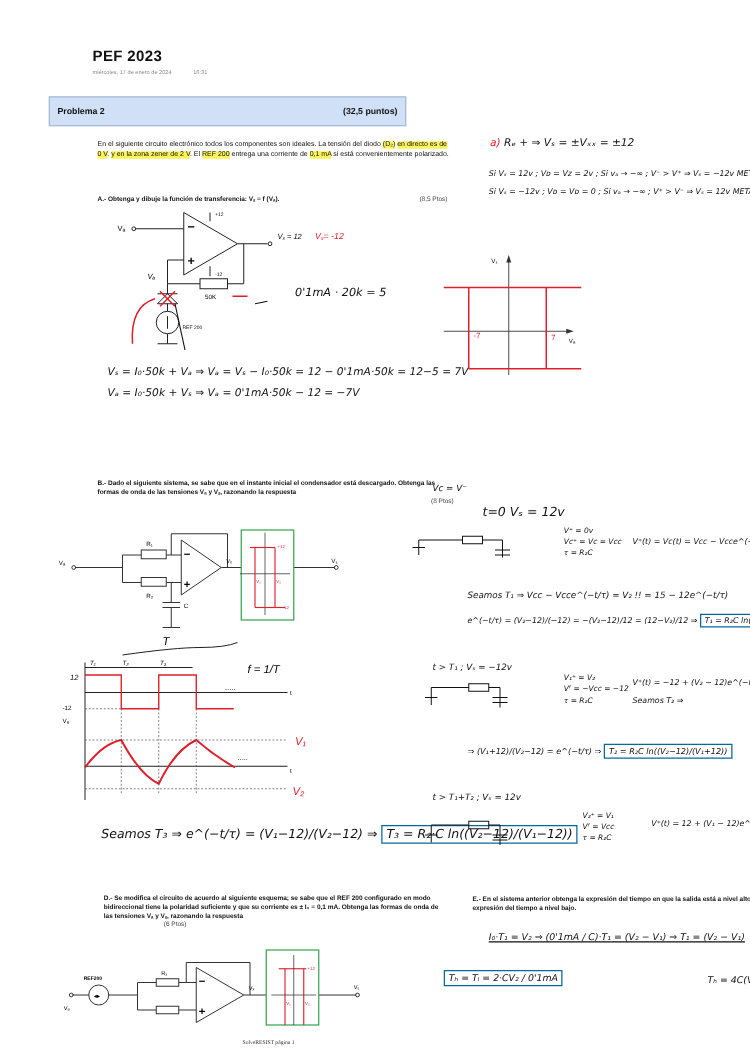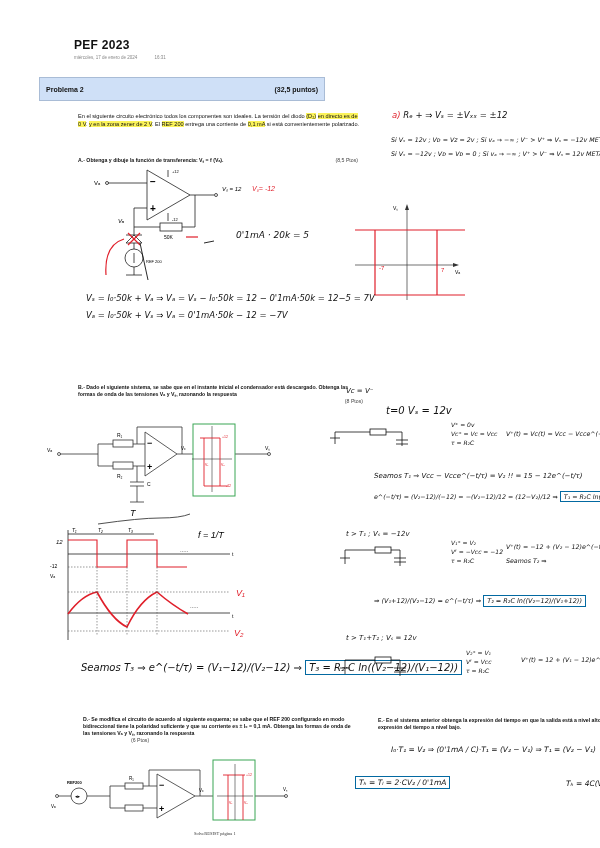--- a/index.html
+++ b/index.html
@@ -332,17 +332,17 @@
     </g>
   <text x="201" y="18" font-size="3.5" fill="#e01f2a">+12</text>
   <text x="184" y="46" font-size="3.5" fill="#e01f2a">V₁</text>
   <text x="199" y="46" font-size="3.5" fill="#e01f2a">V₂</text>
 </svg>
 
 <div class="abs q" style="left:342px;top:717px;width:253px;">
   <span>E.- En el sistema anterior obtenga la expresión del tiempo en que la salida está a nivel alto y la expresión del tiempo a nivel bajo.</span>
   <span class="pts" style="float:right;">(8 Ptos)</span>
 </div>
-<div class="abs hand" style="left:355px;top:745px;font-size:7.5px;white-space:nowrap;">I₀·T₁ = V₂  ⇒  (0'1mA / C)·T₁ = (V₂ − V₁)  ⇒  T₁ = (V₂ − V₁)</div>
+<div class="abs hand" style="left:355px;top:745px;font-size:7.5px;white-space:nowrap;text-decoration:underline;">I₀·T₁ = V₂  ⇒  (0'1mA / C)·T₁ = (V₂ − V₁)  ⇒  T₁ = (V₂ − V₁)</div>
 <div class="abs hand redbox" style="left:355px;top:776px;font-size:7.5px;white-space:nowrap;">Tₕ = Tₗ = 2·CV₂ / 0'1mA</div>
 <div class="abs hand" style="left:482px;top:779px;font-size:7.5px;white-space:nowrap;margin-left:48px;">Tₕ = 4C(V₂ − V₁)</div>
 
 <div class="abs footer">SolveRESIST página 1</div>
 
 </body></html>

